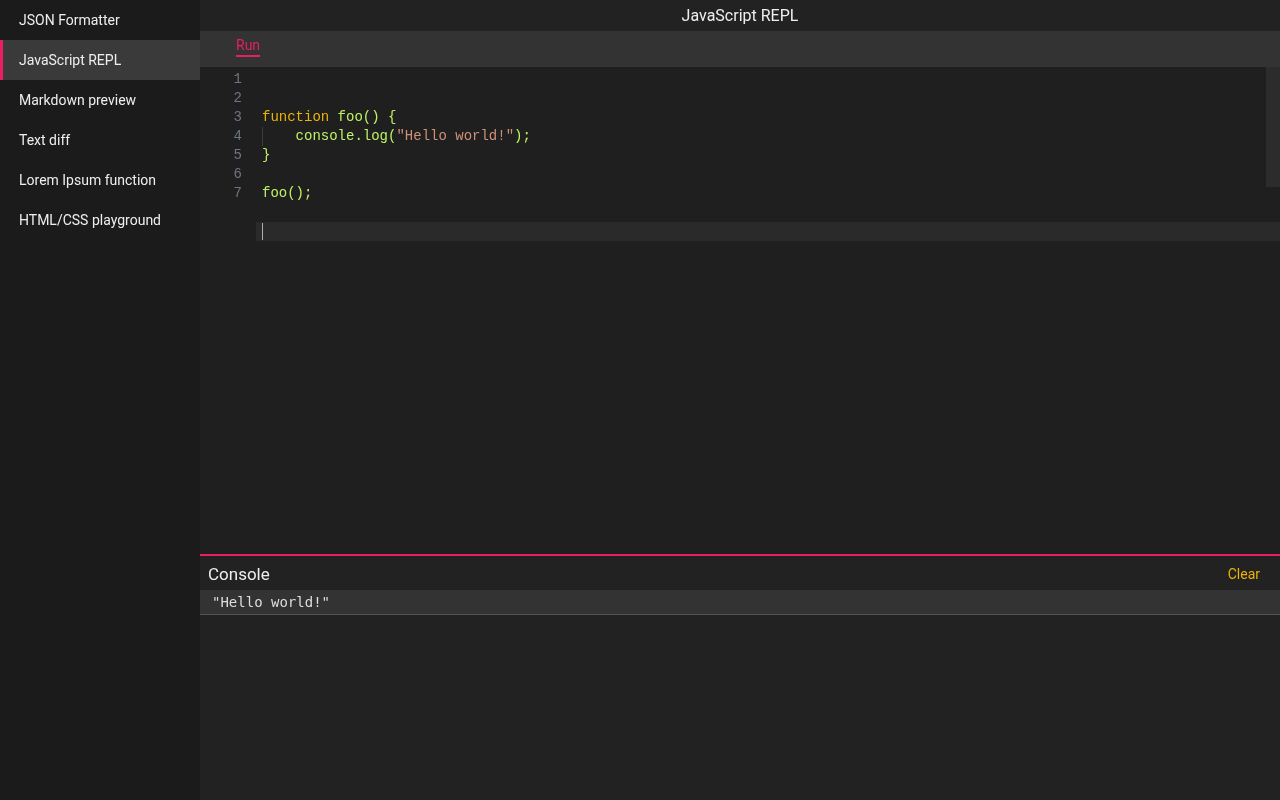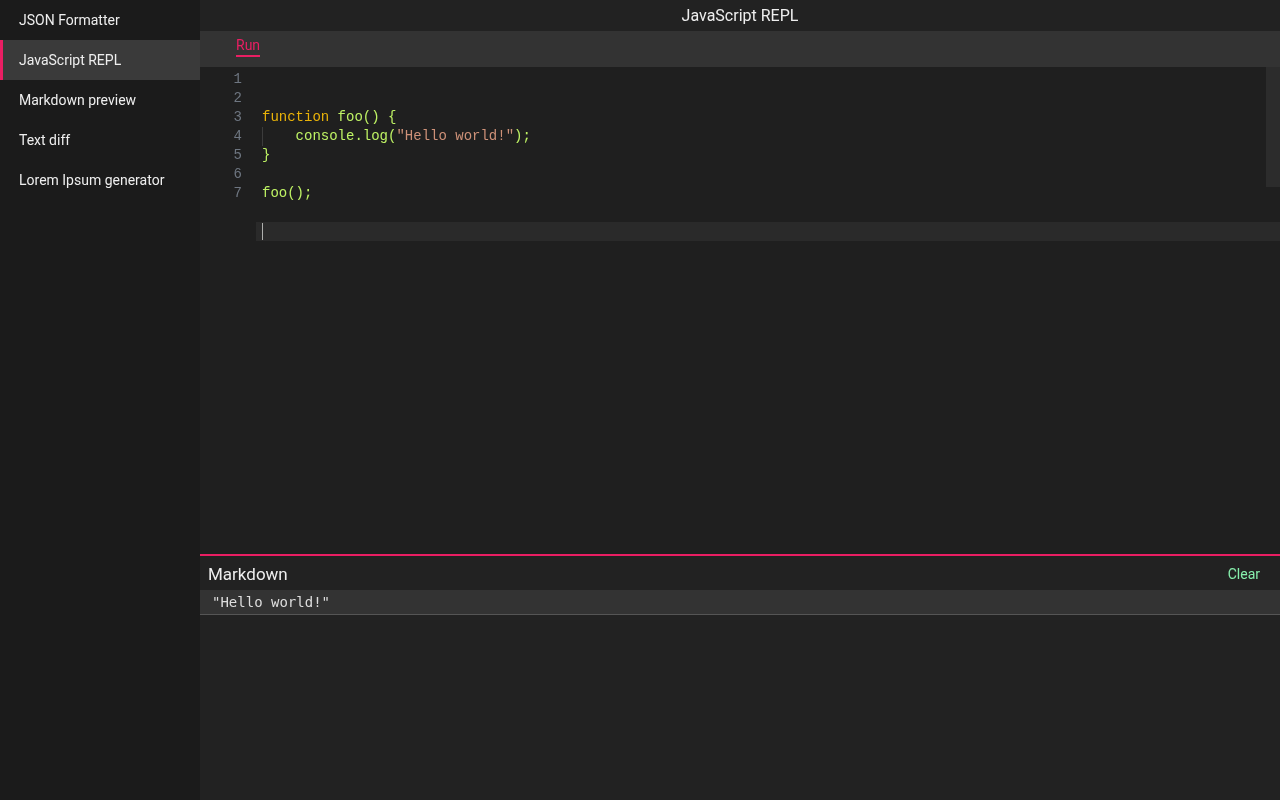--- a/index.html
+++ b/index.html
@@ -19,35 +19,36 @@
   .code-line { height: 19px; padding-left: 6px; }
   .code-line.current { background: #2a2a2a; }
   .indent-guide { border-left: 1px solid #3c3c3c; display: inline-block; height: 100%; vertical-align: top; margin-right: -1px; }
   .tok-keyword { color: #eab308; }
   .tok-string { color: #ce9178; }
   .tok-default { color: #bef264; }
   .cursor { display: inline-block; width: 1px; height: 17px; background: #aeafad; vertical-align: top; position: relative; top: 1px; }
   .divider { height: 2px; background: #ea1e63; }
   .console-header { display: flex; justify-content: space-between; align-items: center; padding: 8px 20px 6px 8px; background: #222; }
   .console-title { font-size: 17px; color: #eee; }
-  .clear-btn { color: #86efac; font-size: 14px; cursor: pointer; background: none; border: none; font-family: inherit; }
+  .clear-btn { color: #eab308; font-size: 14px; cursor: pointer; background: none; border: none; font-family: inherit; }
   .console-body { flex: 0 0 210px; background: #222; overflow: auto; }
   .console-line { background: #333; padding: 4px 12px; font-size: 14px; color: #ddd; border-bottom: 1px solid #555; font-family: Consolas, Monaco, monospace; }
   .minimap { position: absolute; top: 0; right: 0; width: 14px; height: 120px; background: rgba(120,120,120,0.15); }
 </style>
 </head>
 <body>
 
 <div class="app">
   <nav class="sidebar" id="sidebar">
       <div class="sidebar-item">JSON Formatter</div>
       <div class="sidebar-item active">JavaScript REPL</div>
       <div class="sidebar-item">Markdown preview</div>
       <div class="sidebar-item">Text diff</div>
-      <div class="sidebar-item">Lorem Ipsum generator</div>
+      <div class="sidebar-item">Lorem Ipsum function</div>
+      <div class="sidebar-item">HTML/CSS playground</div>
     </nav>
 
   <div class="main">
     <div class="titlebar">JavaScript REPL</div>
 
     <div class="toolbar">
       <button class="run-btn">Run</button>
     </div>
 
     <div class="editor">
@@ -61,21 +62,21 @@
           <div>7</div>
         </div>
       <div class="code" id="code">
       <div class="code-line"><span class="tok-keyword">function</span><span class="tok-default"> foo() {</span></div><div class="code-line"><span class="indent-guide"></span><span class="tok-default">    console.log(</span><span class="tok-string">"Hello world!"</span><span class="tok-default">);</span></div><div class="code-line"><span class="tok-default">}</span></div><div class="code-line"></div><div class="code-line"><span class="tok-default">foo();</span></div><div class="code-line"></div><div class="code-line current"><span class="cursor"></span></div></div>
       <div class="minimap"></div>
     </div>
 
     <div class="divider"></div>
 
     <div class="console-header">
-      <span class="console-title">Markdown</span>
+      <span class="console-title">Console</span>
       <button class="clear-btn">Clear</button>
     </div>
 
     <div class="console-body" id="console-body">
         <div class="console-line">"Hello world!"</div>
       </div>
   </div>
 </div>
 
 </body></html>

